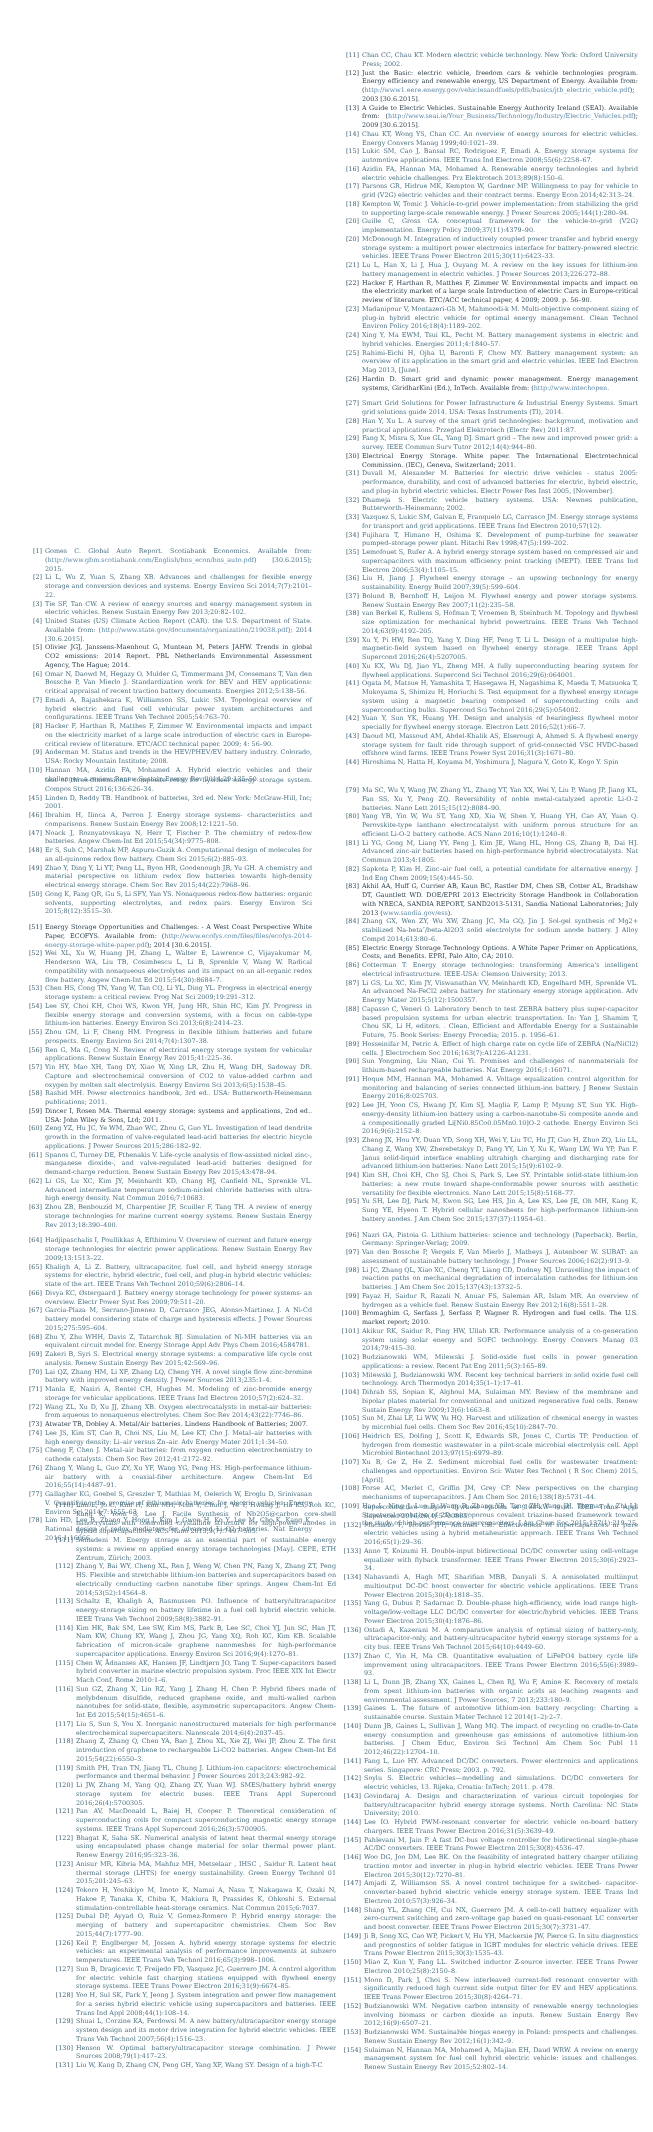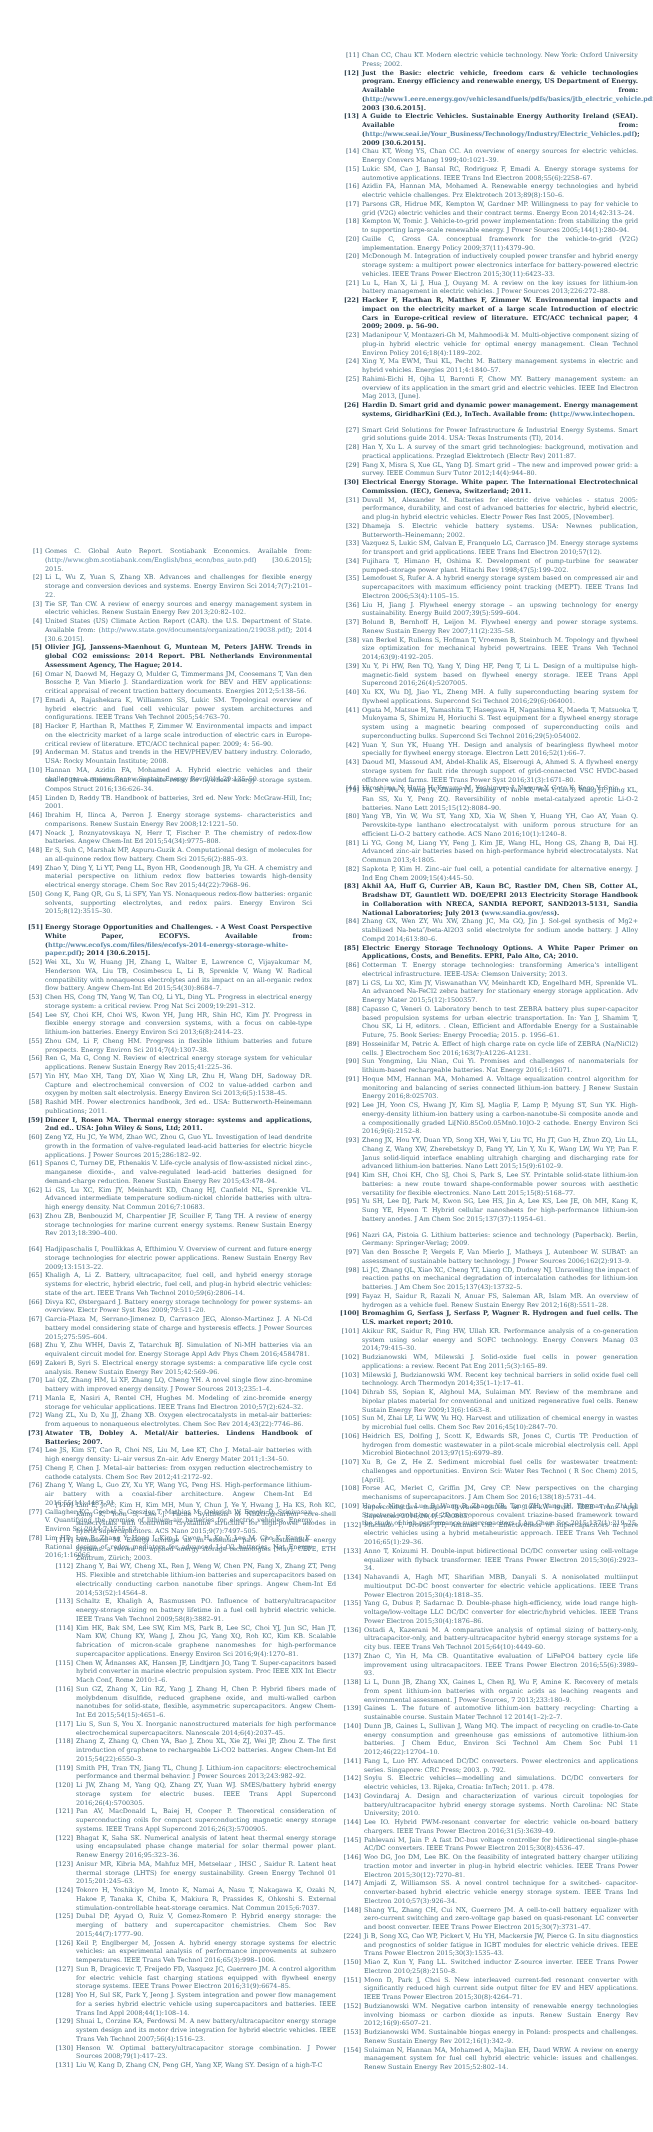--- a/index.html
+++ b/index.html
@@ -14,21 +14,21 @@
   }
   .colblock{position:absolute;}
   .col-left{left:28px;width:284px;}
   .col-right{left:340px;width:298px;}
   .ref{position:relative;padding-left:17px;text-align:justify;}
   .col-right .ref{padding-left:22px;}
   .threedig .ref{padding-left:24px;}
   .num{position:absolute;left:0;top:0;width:14px;text-align:right;color:#3d5c6b;white-space:nowrap;}
   .col-right .num{width:19px;}
   .threedig .num{width:21px;}
-  .ref.bold, .ref.bold .num{color:#2b3e4b;font-weight:bold;}
+  .ref.bold, .ref.bold .num{color:#2b3e4b;font-weight:normal;}
   .ref.gap{margin-top:7px;}
   .url{color:#5d89a8;}
 </style>
 </head>
 <body>
 
 <div class="page">
   <div class="colblock col-left" style="top:547px;">
       <div class="ref"><span class="num">[1]</span><span class="txt">Gomes C. Global Auto Report. Scotiabank Economics. Available from: (<span class="url">http://www.gbm.scotiabank.com/English/bns_econ/bns_auto.pdf</span>) [30.6.2015]; 2015.</span></div>
       <div class="ref"><span class="num">[2]</span><span class="txt">Li L, Wu Z, Yuan S, Zhang XB. Advances and challenges for flexible energy storage and conversion devices and systems. Energy Environ Sci 2014;7(7):2101–22.</span></div>
@@ -183,20 +183,20 @@
       <div class="ref"><span class="num">[139]</span><span class="txt">Gaines L. The future of automotive lithium-ion battery recycling: Charting a sustainable course. Sustain Mater Technol 12 2014(1–2):2–7.</span></div>
       <div class="ref"><span class="num">[140]</span><span class="txt">Dunn JB, Gaines L, Sullivan J, Wang MQ. The impact of recycling on cradle-to-Gate energy consumption and greenhouse gas emissions of automotive lithium-ion batteries. J Chem Educ, Environ Sci Technol Am Chem Soc Publ 11 2012;46(22):12704–10.</span></div>
       <div class="ref"><span class="num">[141]</span><span class="txt">Fang L, Luo HY. Advanced DC/DC converters. Power electronics and applications series. Singapore: CRC Press; 2003. p. 792.</span></div>
       <div class="ref"><span class="num">[142]</span><span class="txt">Soylu S. Electric vehicles—modelling and simulations. DC/DC converters for electric vehicles, 13. Rijeka, Croatia: InTech; 2011. p. 478.</span></div>
       <div class="ref"><span class="num">[143]</span><span class="txt">Govindaraj A. Design and characterization of various circuit topologies for battery/ultracapacitor hybrid energy storage systems. North Carolina: NC State University; 2010.</span></div>
       <div class="ref"><span class="num">[144]</span><span class="txt">Lee IO. Hybrid PWM-resonant converter for electric vehicle on-board battery chargers. IEEE Trans Power Electron 2016;31(5):3639–49.</span></div>
       <div class="ref"><span class="num">[145]</span><span class="txt">Pahlevani M, Jain P. A fast DC-bus voltage controller for bidirectional single-phase AC/DC converters. IEEE Trans Power Electron 2015;30(8):4536–47.</span></div>
       <div class="ref"><span class="num">[146]</span><span class="txt">Woo DG, Joo DM, Lee BK. On the feasibility of integrated battery charger utilizing traction motor and inverter in plug-in hybrid electric vehicles. IEEE Trans Power Electron 2015;30(12):7270–81.</span></div>
       <div class="ref"><span class="num">[147]</span><span class="txt">Amjadi Z, Williamson SS. A novel control technique for a switched- capacitor-converter-based hybrid electric vehicle energy storage system. IEEE Trans Ind Electron 2010;57(3):926–34.</span></div>
       <div class="ref"><span class="num">[148]</span><span class="txt">Shang YL, Zhang CH, Cui NX, Guerrero JM. A cell-to-cell battery equalizer with zero-current switching and zero-voltage gap based on quasi-resonant LC converter and boost converter. IEEE Trans Power Electron 2015;30(7):3731–47.</span></div>
-      <div class="ref"><span class="num">[224]</span><span class="txt">Ji B, Song XG, Cao WP, Pickert V, Hu YH, Mackersie JW, Pierce G. In situ diagnostics and prognostics of solder fatigue in IGBT modules for electric vehicle drives. IEEE Trans Power Electron 2015;30(3):1535–43.</span></div>
+      <div class="ref"><span class="num">[149]</span><span class="txt">Ji B, Song XG, Cao WP, Pickert V, Hu YH, Mackersie JW, Pierce G. In situ diagnostics and prognostics of solder fatigue in IGBT modules for electric vehicle drives. IEEE Trans Power Electron 2015;30(3):1535–43.</span></div>
       <div class="ref"><span class="num">[150]</span><span class="txt">Miao Z, Kun Y, Fang LL. Switched inductor Z-source inverter. IEEE Trans Power Electron 2010;25(8):2150–8.</span></div>
       <div class="ref"><span class="num">[151]</span><span class="txt">Moon D, Park J, Choi S. New interleaved current-fed resonant converter with significantly reduced high current side output filter for EV and HEV applications. IEEE Trans Power Electron 2015;30(8):4264–71.</span></div>
       <div class="ref"><span class="num">[152]</span><span class="txt">Budzianowski WM. Negative carbon intensity of renewable energy technologies involving biomass or carbon dioxide as inputs. Renew Sustain Energy Rev 2012;16(9):6507–21.</span></div>
       <div class="ref"><span class="num">[153]</span><span class="txt">Budzianowski WM. Sustainable biogas energy in Poland: prospects and challenges. Renew Sustain Energy Rev 2012;16(1):342–9.</span></div>
       <div class="ref"><span class="num">[154]</span><span class="txt">Sulaiman N, Hannan MA, Mohamed A, Majlan EH, Daud WRW. A review on energy management system for fuel cell hybrid electric vehicle: issues and challenges. Renew Sustain Energy Rev 2015;52:802–14.</span></div>
     </div>
 </div>
 
 </body></html>

